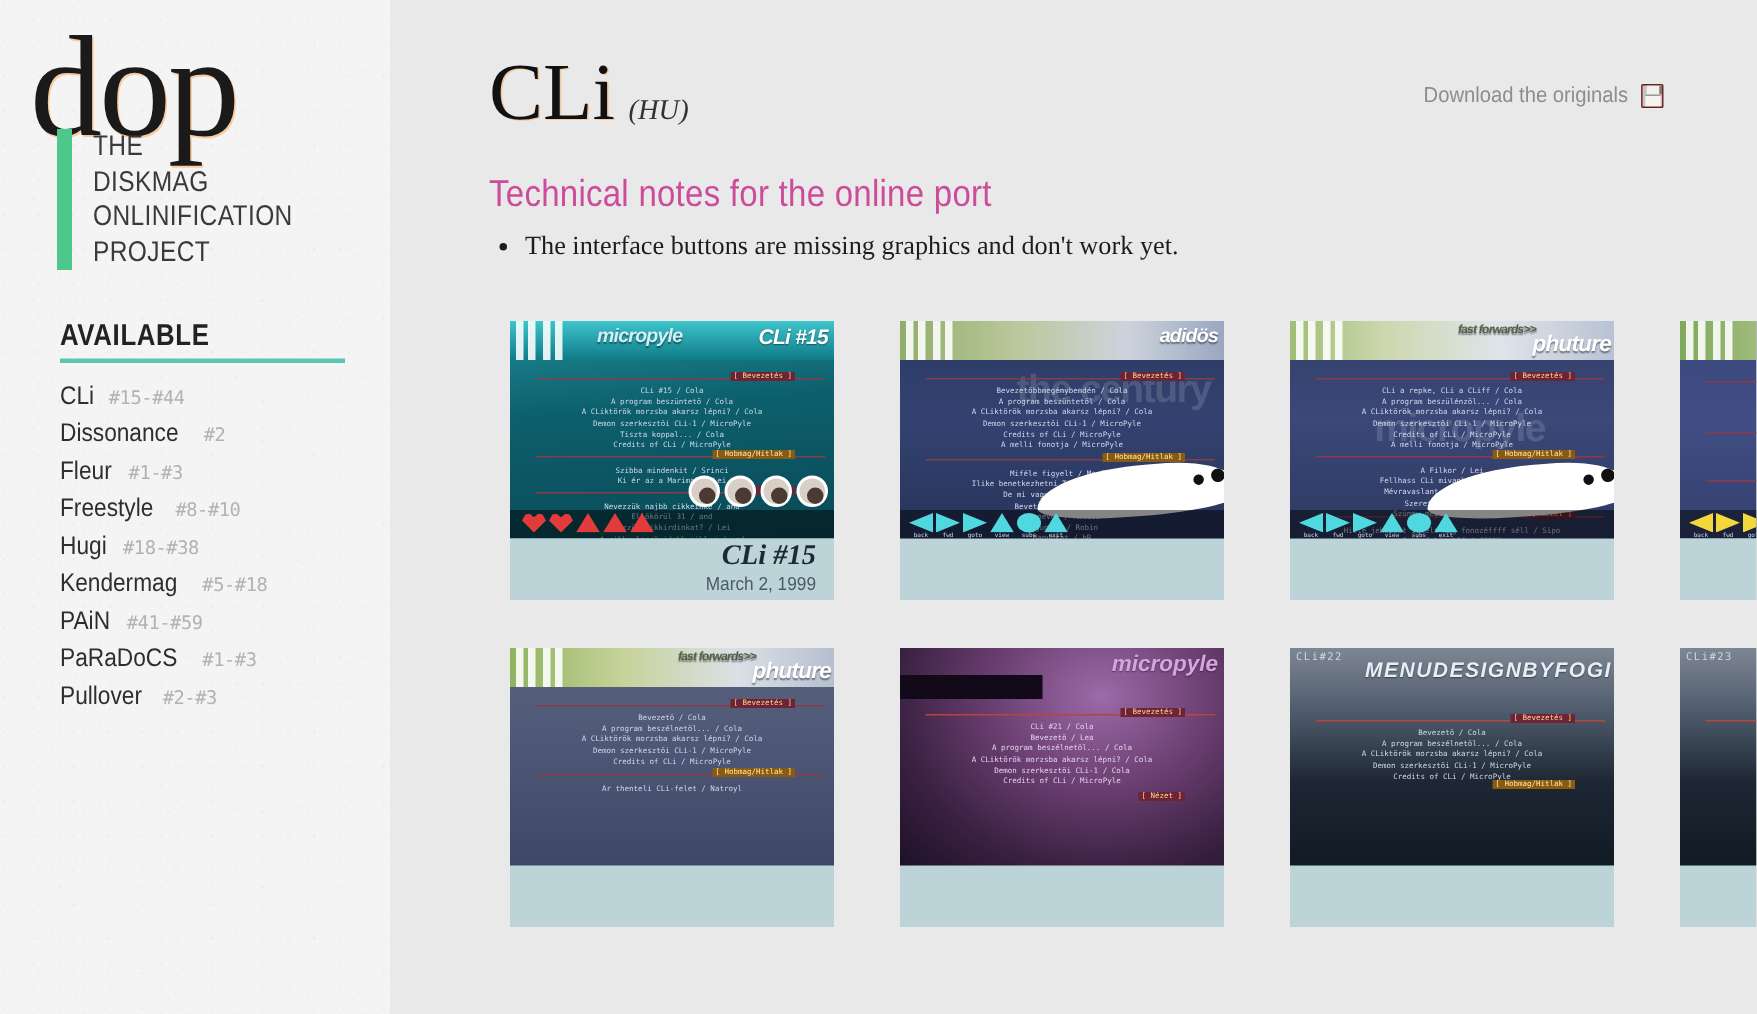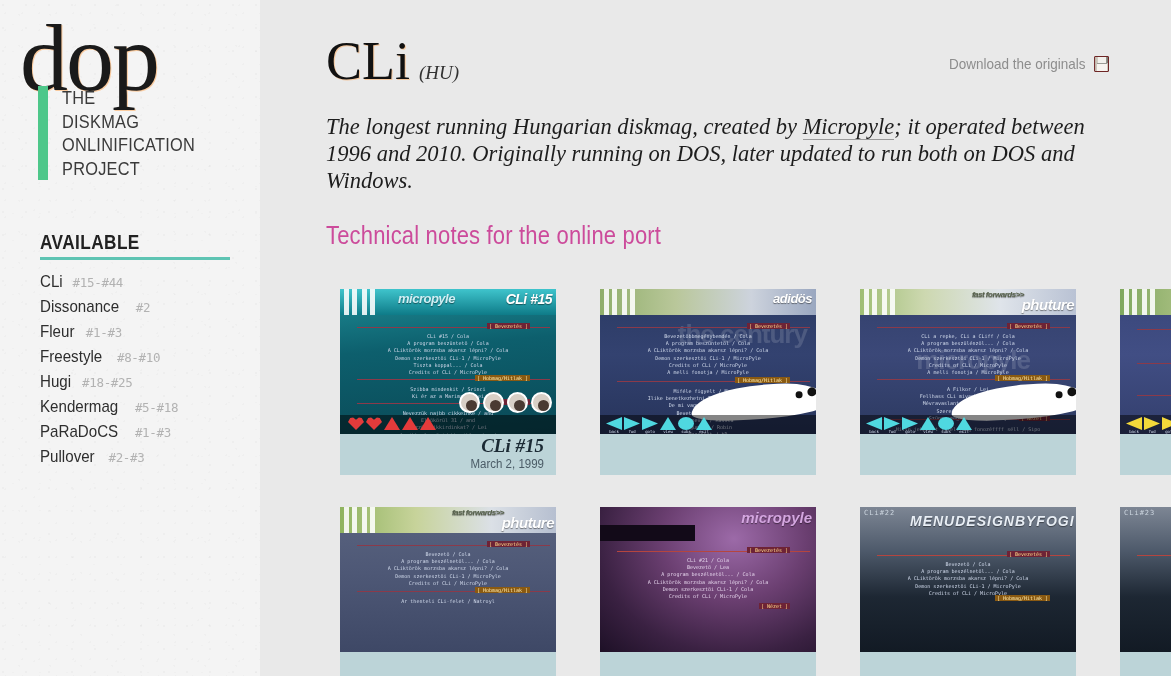--- a/index.html
+++ b/index.html
@@ -70,21 +70,21 @@
     font-size: 15.5px;
     font-weight: bold;
     color: #242424;
     transform: scaleX(.88);
     transform-origin: left center;
     white-space: nowrap;
     letter-spacing: .2px;
   }
 
   .sec-head {
-    margin-top: 51px; margin-left: 2px;
+    margin-top: 33px; margin-left: 2px;
     width: 190px;
   }
   .sec-title {
     font-size: 20px;
     font-weight: bold;
     letter-spacing: .5px;
     color: #222;
     transform: scaleX(.86);
     transform-origin: left center;
     white-space: nowrap;
@@ -395,25 +395,29 @@
       <div class="nav-item">
         <span class="nav-name">Fleur</span>
         <span class="nav-range">#1-#3</span>
       </div>
       <div class="nav-item">
         <span class="nav-name">Freestyle</span>
         <span class="nav-range">#8-#10</span>
       </div>
       <div class="nav-item">
         <span class="nav-name">Hugi</span>
-        <span class="nav-range">#18-#25</span>
+        <span class="nav-range">#18-#38</span>
       </div>
       <div class="nav-item">
         <span class="nav-name">Kendermag</span>
         <span class="nav-range">#5-#18</span>
+      </div>
+      <div class="nav-item">
+        <span class="nav-name">PAiN</span>
+        <span class="nav-range">#41-#59</span>
       </div>
       <div class="nav-item">
         <span class="nav-name">PaRaDoCS</span>
         <span class="nav-range">#1-#3</span>
       </div>
       <div class="nav-item">
         <span class="nav-name">Pullover</span>
         <span class="nav-range">#2-#3</span>
       </div>
     </div>
@@ -426,23 +430,25 @@
       <div class="title-wrap">
         <span class="page-title">CLi</span>
         <span class="page-title-lang">(HU)</span>
       </div>
       <div class="dl-link">
         <span>Download the originals</span>
         <span class="floppy"></span>
       </div>
     </div>
 
-    <p class="intro"><span>The longest running Hungarian diskmag, created by </span><a href="#">Micropyle</a><span>; it operated between 1996 and 2010. Originally running on DOS, later updated to run both on DOS and Windows.</span></p>
 
     <div class="notes-title">Technical notes for the online port</div>
+    <ul class="notes-list">
+      <li>The interface buttons are missing graphics and don't work yet.</li>
+    </ul>
 
     <div class="grid">
 
       <div class="card">
         <div class="brackets">
           <span class="bk-tl"></span>
             <span class="bk-tr"></span>
             <span class="bk-bl"></span>
             <span class="bk-br"></span>
         </div>

